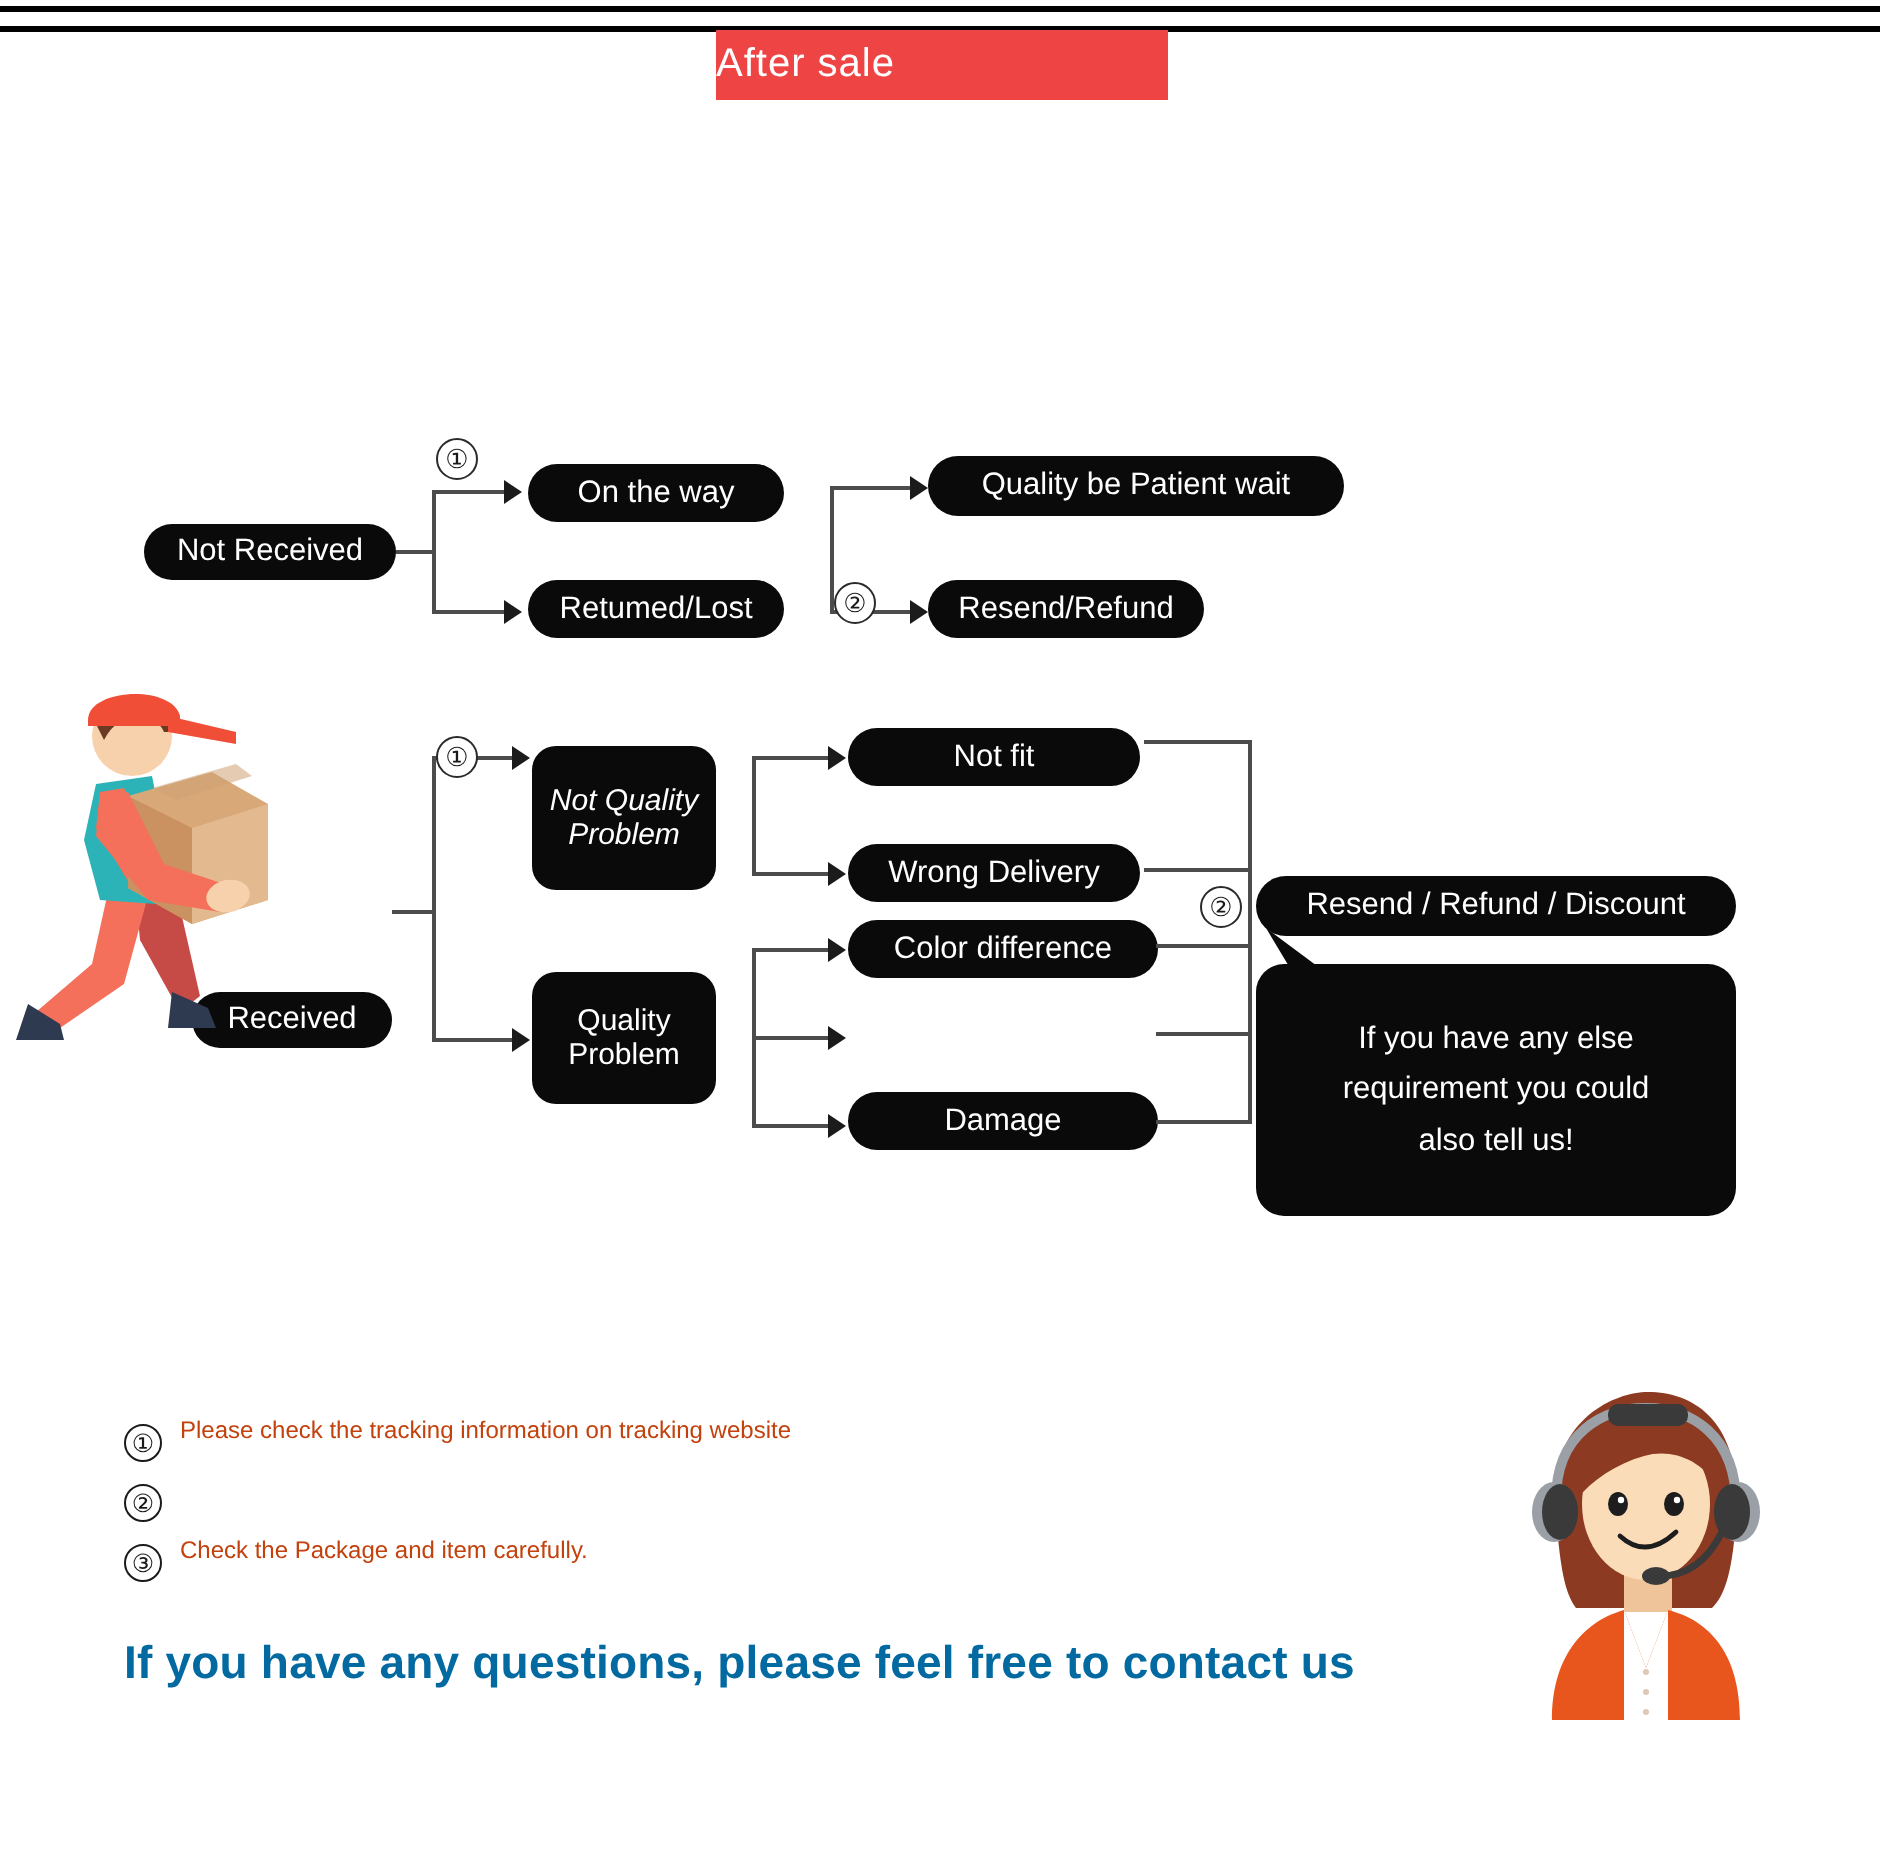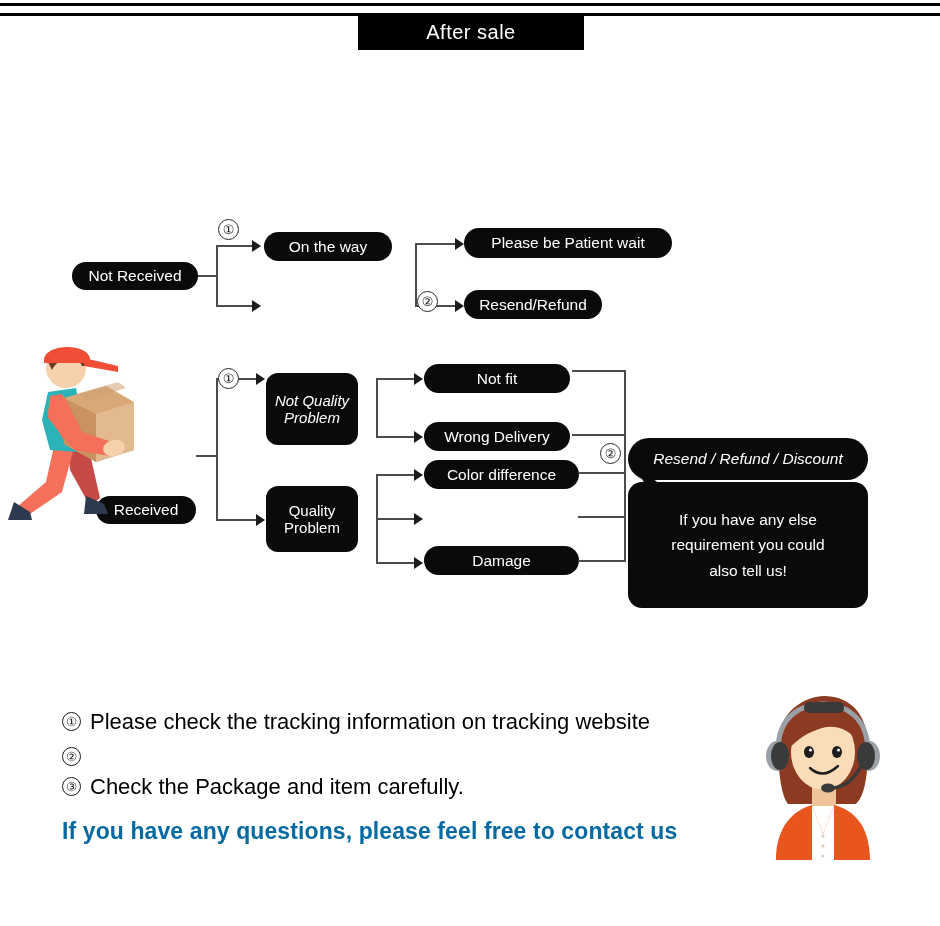--- a/index.html
+++ b/index.html
@@ -13,22 +13,22 @@
     color:#1a1a1a;
   }
   .stage{position:absolute;left:0;top:0;width:940px;height:926px;}
 
   
   .rule{position:absolute;left:0;width:940px;background:#000;}
   .rule-1{top:3px;height:3px;}
   .rule-2{top:13px;height:3px;}
   .title-box{
     position:absolute;left:358px;top:15px;width:226px;height:35px;
-    background:#000000;
-    display:flex;align-items:center;justify-content:center;
+    background:#ef4444;
+    display:flex;align-items:center;
   }
   .title-box span{
     color:#ffffff;font-size:20px;letter-spacing:.5px;font-weight:400;
   }
 
   
   .pill{
     position:absolute;background:#0a0a0a;color:#fff;
     border-radius:999px;
     display:flex;align-items:center;justify-content:center;
@@ -74,21 +74,21 @@
 
   
   .notes{position:absolute;left:62px;top:708px;width:660px;}
   .note-row{display:flex;align-items:flex-start;margin-bottom:7px;}
   .note-num{
     flex:0 0 auto;width:19px;height:19px;border-radius:50%;
     border:1.5px solid #1a1a1a;font-size:12.5px;
     display:flex;align-items:center;justify-content:center;
     margin-top:4px;margin-right:9px;box-sizing:border-box;
   }
-  .note-txt{font-size:22px;color:#000000;line-height:1.28;}
+  .note-txt{font-size:12px;color:#c2410c;line-height:1.28;}
   .redline{
     position:absolute;left:62px;top:818px;
     font-size:23px;font-weight:bold;color:#0369a1;letter-spacing:.1px;
   }
 
   
   .illu{position:absolute;}
 </style>
 </head>
 <body>
@@ -107,29 +107,30 @@
   <div class="ln-v" style="left:216px;top:245px;height:62px;"></div>
 
   <div class="ln-h" style="left:216px;top:245px;width:38px;"></div>
   <div class="arrow" style="left:252px;top:240px;"></div>
   <div class="cnum" style="left:218px;top:219px;">①</div>
 
   <div class="ln-h" style="left:216px;top:305px;width:38px;"></div>
   <div class="arrow" style="left:252px;top:300px;"></div>
 
   <div class="pill" style="left:264px;top:232px;width:128px;height:29px;">On the way</div>
+  <div class="pill" style="left:264px;top:290px;width:128px;height:29px;">Retumed/Lost</div>
 
   <div class="ln-v" style="left:415px;top:243px;height:64px;"></div>
   <div class="ln-h" style="left:415px;top:243px;width:42px;"></div>
   <div class="arrow" style="left:455px;top:238px;"></div>
   <div class="ln-h" style="left:415px;top:305px;width:42px;"></div>
   <div class="arrow" style="left:455px;top:300px;"></div>
   <div class="cnum" style="left:417px;top:291px;">②</div>
 
-  <div class="pill" style="left:464px;top:228px;width:208px;height:30px;">Please be Patient wait</div>
+  <div class="pill" style="left:464px;top:228px;width:208px;height:30px;">Quality be Patient wait</div>
   <div class="pill" style="left:464px;top:290px;width:138px;height:29px;">Resend/Refund</div>
 
   <div class="pill" style="left:96px;top:448px;width:100px;height:28px;margin-top:48px;">Received</div>
 
   <div class="ln-h" style="left:196px;top:455px;width:22px;"></div>
   <div class="ln-v" style="left:216px;top:378px;height:143px;"></div>
 
   <div class="ln-h" style="left:216px;top:378px;width:42px;"></div>
   <div class="arrow" style="left:256px;top:373px;"></div>
   <div class="cnum" style="left:218px;top:368px;">①</div>
@@ -165,21 +166,21 @@
   <div class="pill" style="left:424px;top:546px;width:155px;height:29px;">Damage</div>
 
   <div class="ln-h" style="left:572px;top:370px;width:54px;"></div>
   <div class="ln-h" style="left:572px;top:434px;width:54px;"></div>
   <div class="ln-h" style="left:578px;top:472px;width:48px;"></div>
   <div class="ln-h" style="left:578px;top:516px;width:48px;"></div>
   <div class="ln-h" style="left:578px;top:560px;width:48px;"></div>
   <div class="ln-v" style="left:624px;top:370px;height:192px;"></div>
   <div class="cnum" style="left:600px;top:443px;">②</div>
 
-  <div class="pill" style="left:628px;top:438px;width:240px;height:42px;font-style:italic;">Resend / Refund / Discount</div>
+  <div class="pill" style="left:628px;top:438px;width:240px;height:30px;">Resend / Refund / Discount</div>
 
   <svg class="bubble-tail" viewBox="0 0 96 72">
     <polygon points="8,4 86,62 44,64" fill="#0a0a0a"></polygon>
   </svg>
   <div class="bubble">
     <span>If you have any else requirement you could also tell us!</span>
   </div>
 
   <svg class="illu" style="left:4px;top:336px;" width="160" height="190" viewBox="0 0 160 190">
 

